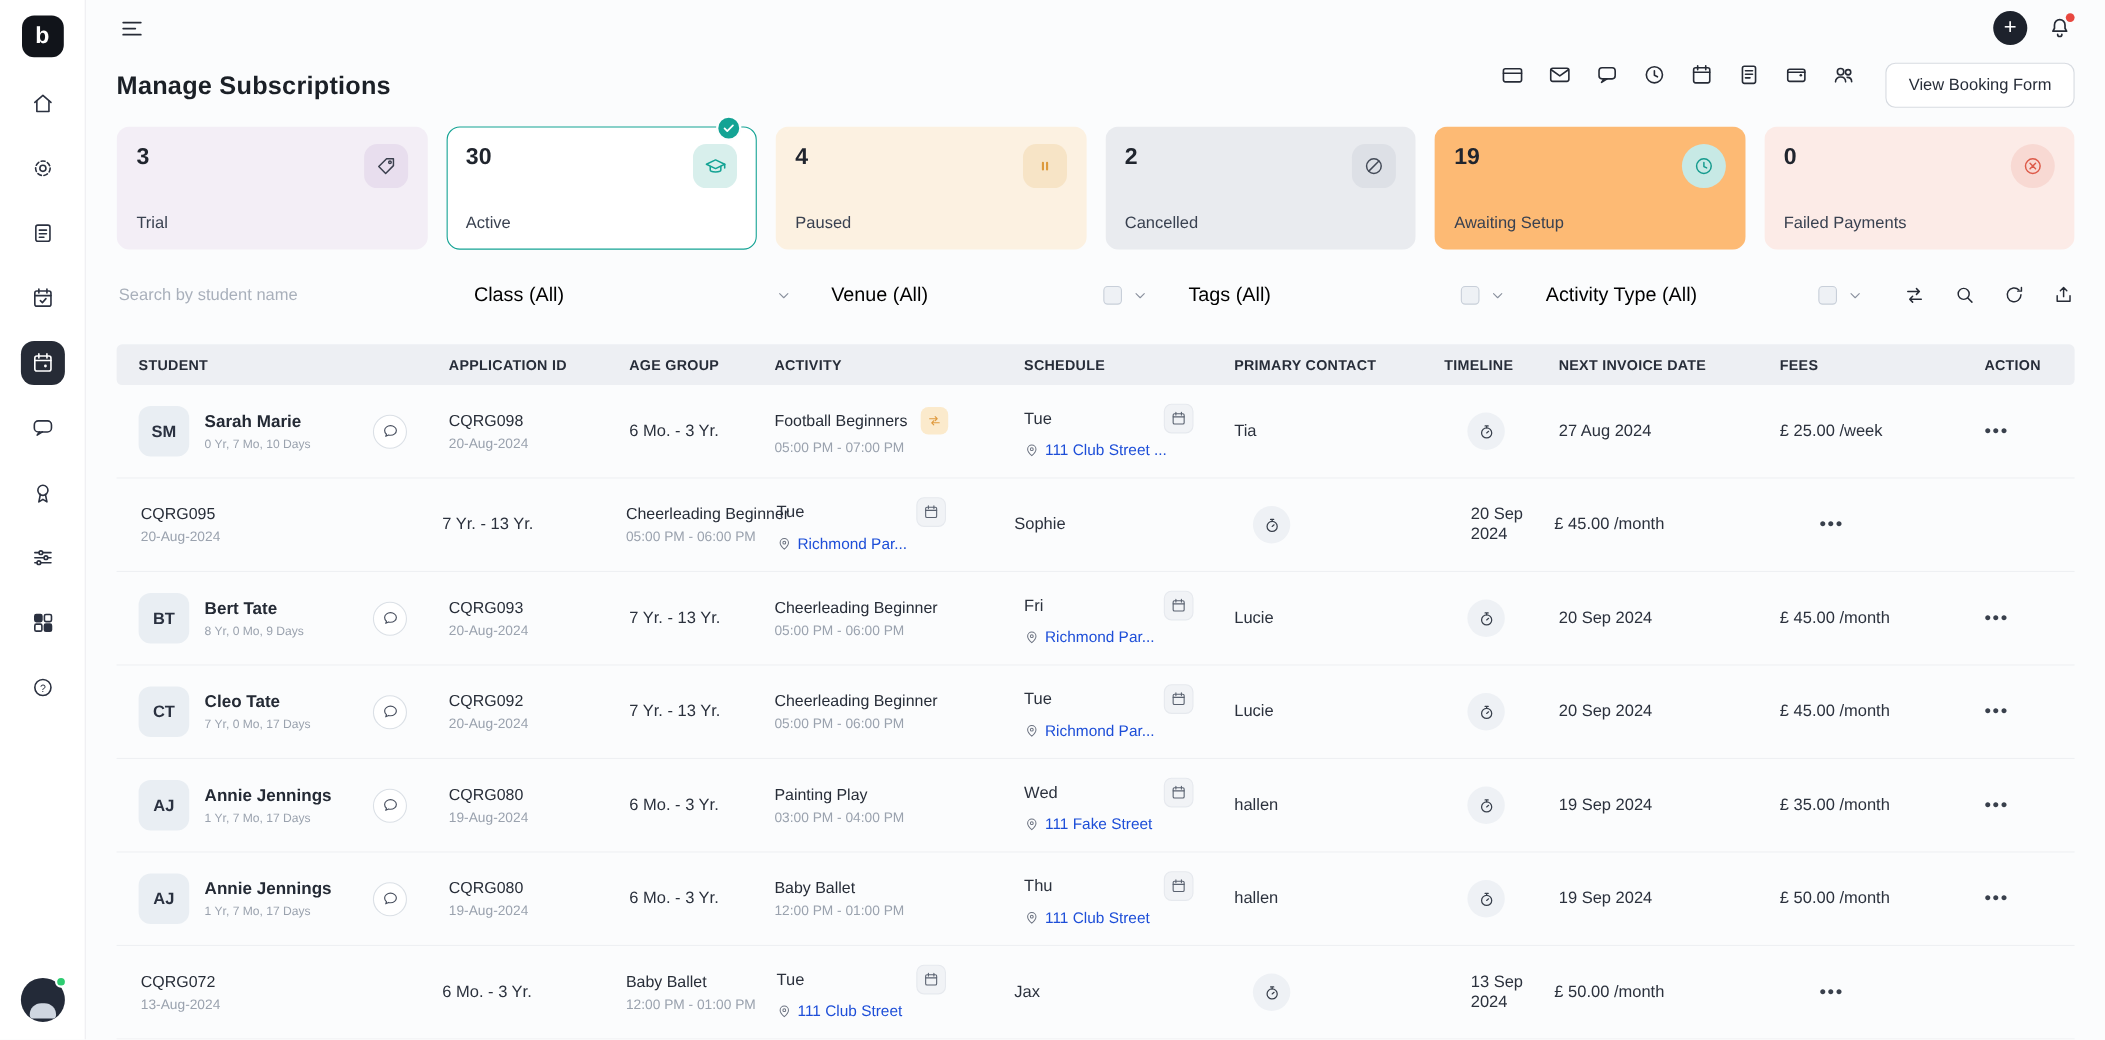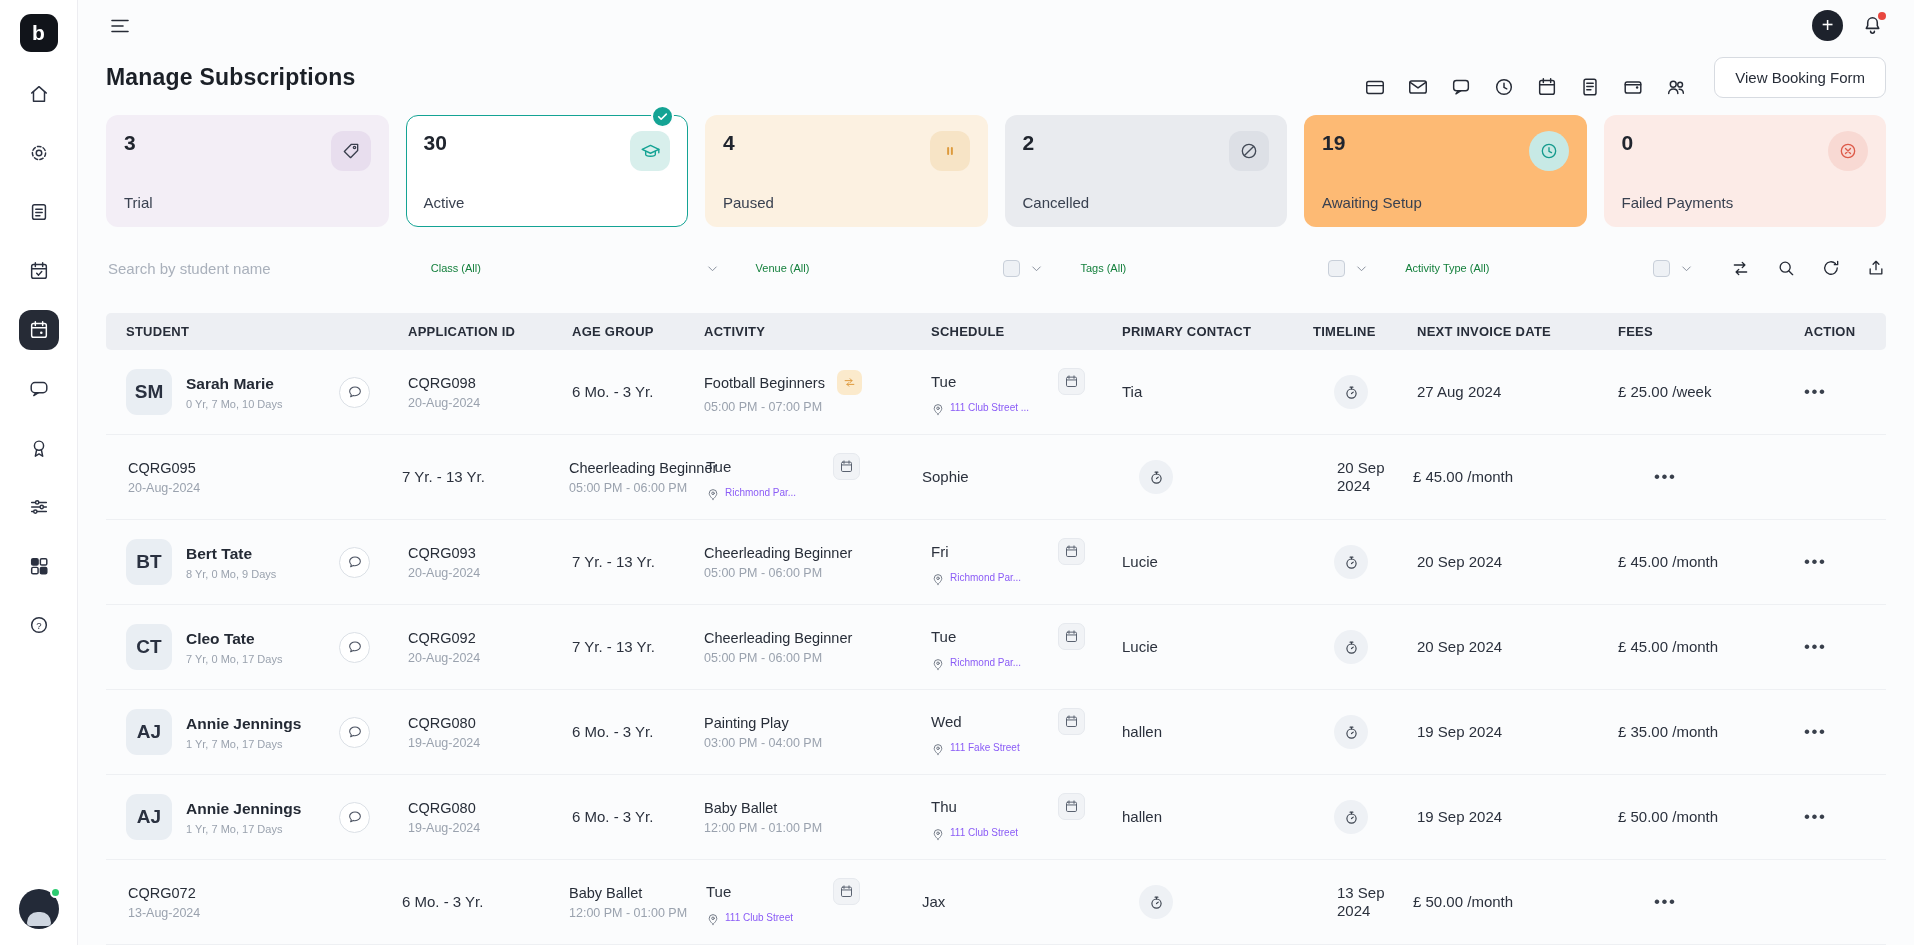--- a/index.html
+++ b/index.html
@@ -33,21 +33,21 @@
   .topbar-right{display:flex;align-items:center}
   .plus-btn{width:31px;height:31px;border-radius:50%;background:#1d222c;color:#fff;font-size:20px;
             line-height:1;display:flex;align-items:center;justify-content:center;border:none;cursor:pointer;padding:0 0 2px}
   .bell-wrap{position:relative;margin-left:18px}
   .notif-dot{position:absolute;top:-2px;right:-2px;width:8px;height:8px;background:#e8473f;border-radius:50%}
 
   
   .content{padding:6px 28px 0;flex:1;min-width:0}
   .page-head{display:flex;align-items:center;justify-content:space-between}
   h1{font-size:23px;margin:0;color:#1b2027;letter-spacing:.2px}
-  .head-actions{display:flex;align-items:flex-end;gap:21px;color:#2b303b}
+  .head-actions{display:flex;align-items:flex-start;gap:21px;color:#2b303b}
   .btn-outline{height:41px;padding:0 20px;border:1px solid #d7dbe1;border-radius:9px;background:#fff;
                font-size:15px;color:#272d38;cursor:pointer;margin-left:6px}
 
   
   .stats{display:flex;gap:17px;margin-top:17px}
   .card{flex:1;height:112px;border-radius:12px;padding:15px 17px;display:flex;flex-direction:column;
         justify-content:space-between;position:relative;cursor:pointer;border:1.5px solid transparent}
   .card-top{display:flex;justify-content:space-between;align-items:flex-start}
   .card-count{font-size:21px;font-weight:bold;color:#20252e}
   .card-label{font-size:15px;color:#394150}
@@ -59,58 +59,58 @@
   .card-awaiting{background:#fdba74}     .chip-awaiting{background:#c7e9e5;color:#149a8d;border-radius:50%}
   .card-failed{background:#fcebe7}       .chip-failed{background:#f8d9d3;color:#dd5a49;border-radius:50%}
   .sel-badge{position:absolute;top:-11px;right:13px;width:23px;height:23px;border-radius:50%;background:#14a394;
              display:flex;align-items:center;justify-content:center;border:2.5px solid #fdfdfe}
 
   
   .filters{display:flex;align-items:center;margin-top:20px;height:42px}
   .f-block{flex:1;display:flex;align-items:center;padding-right:36px;min-width:0;cursor:pointer}
   .search-input{border:none;background:transparent;outline:none;font-size:15px;color:#2c323e;width:100%}
   .search-input::placeholder{color:#a9b0bb}
-  .f-label{font-size:11px;color:#15803d;white-space:nowrap}
+  .f-label{font-size:18px;color:#000000;white-space:nowrap}
   .f-right{margin-left:auto;display:flex;align-items:center;gap:9px}
   .cbx{width:17px;height:17px;border-radius:4px;border:1.5px solid #c8cfd9;background:#eef1f5;display:inline-block}
   .chev{color:#8a919e;display:flex}
   .filter-icons{display:flex;align-items:center;gap:25px;color:#343b47;flex-shrink:0}
 
   
   .table{margin-top:24px}
   .thead,.trow{display:grid;grid-template-columns:280px 170px 135px 225px 200px 195px 80px 205px 150px 1fr;
                align-items:center}
   .thead{height:37px;background:#edeff3;border-radius:5px;font-size:13px;font-weight:bold;color:#272d39;
          letter-spacing:.25px}
   .trow{height:85px;border-bottom:1px solid #eef0f3}
   .c1{padding-left:20px}.c2{padding-left:22px}.c3{padding-left:16px}.c4{padding-left:13px}.c5{padding-left:15px}
   .c6{padding-left:6px}.c7{padding-left:2px}.c8{padding-left:26px}.c9{padding-left:22px}.c10{padding-left:58px}
   .cell{min-width:0}
   .student{display:flex;align-items:center;gap:14px}
   .avatar{width:46px;height:46px;border-radius:11px;background:#e9eef3;color:#2a3140;font-weight:bold;
-          font-size:19px;display:flex;align-items:center;justify-content:center;flex-shrink:0}
+          font-size:15px;display:flex;align-items:center;justify-content:center;flex-shrink:0}
   .stu-info{display:flex;flex-direction:column}
   .stu-name-row{display:flex;align-items:center}
   .stu-name{font-size:15.5px;font-weight:bold;color:#242a35;white-space:nowrap}
   .lock{color:#e0564a;display:inline-flex;margin-left:7px}
   .stu-age{font-size:11px;color:#9aa2ae;margin-top:5px;white-space:nowrap}
   .chat-btn{width:31px;height:31px;border-radius:50%;border:1px solid #dbe0e6;background:#fff;color:#4a5160;
             display:flex;align-items:center;justify-content:center;cursor:pointer;margin-left:auto;margin-right:16px;flex-shrink:0}
   .stack{display:flex;flex-direction:column}
   .app-id{font-size:14.5px;color:#272d38}
   .sub{font-size:12.5px;color:#9aa2ae;margin-top:5px}
   .cell-main{font-size:15px;color:#2b313d}
   .act-row{display:flex;align-items:center}
   .act-name{font-size:14.5px;color:#272d38;white-space:nowrap}
   .fee-chip{width:25px;height:25px;border-radius:7px;background:#fbeacc;color:#df9a3e;display:inline-flex;
             align-items:center;justify-content:center;margin-left:12px;flex-shrink:0}
   .sch-top{width:154px;display:flex;align-items:center;justify-content:space-between;font-size:15px;color:#2b313d}
   .cal-chip{width:27px;height:27px;border-radius:7px;background:#f1f3f6;border:1px solid #e6e9ee;display:flex;
             align-items:center;justify-content:center;color:#5a6270;cursor:pointer;padding:0}
-  .sch-loc{display:flex;gap:5px;margin-top:7px;font-size:10px;color:#8b5cf6;white-space:nowrap}
+  .sch-loc{display:flex;align-items:center;gap:5px;margin-top:7px;font-size:14px;color:#1d4ed8;white-space:nowrap}
   .sch-loc svg{flex-shrink:0;color:#6b7280}
   .tl-chip{width:34px;height:34px;border-radius:50%;background:#eef1f5;border:none;display:flex;align-items:center;
            justify-content:center;color:#39404c;cursor:pointer;margin-left:21px;padding:0}
   .dots{border:none;background:none;font-size:17px;letter-spacing:1.5px;color:#39404c;cursor:pointer;padding:0}
 </style>
 </head>
 <body>
 
 <aside class="sidebar">
   <div class="logo">b</div>

